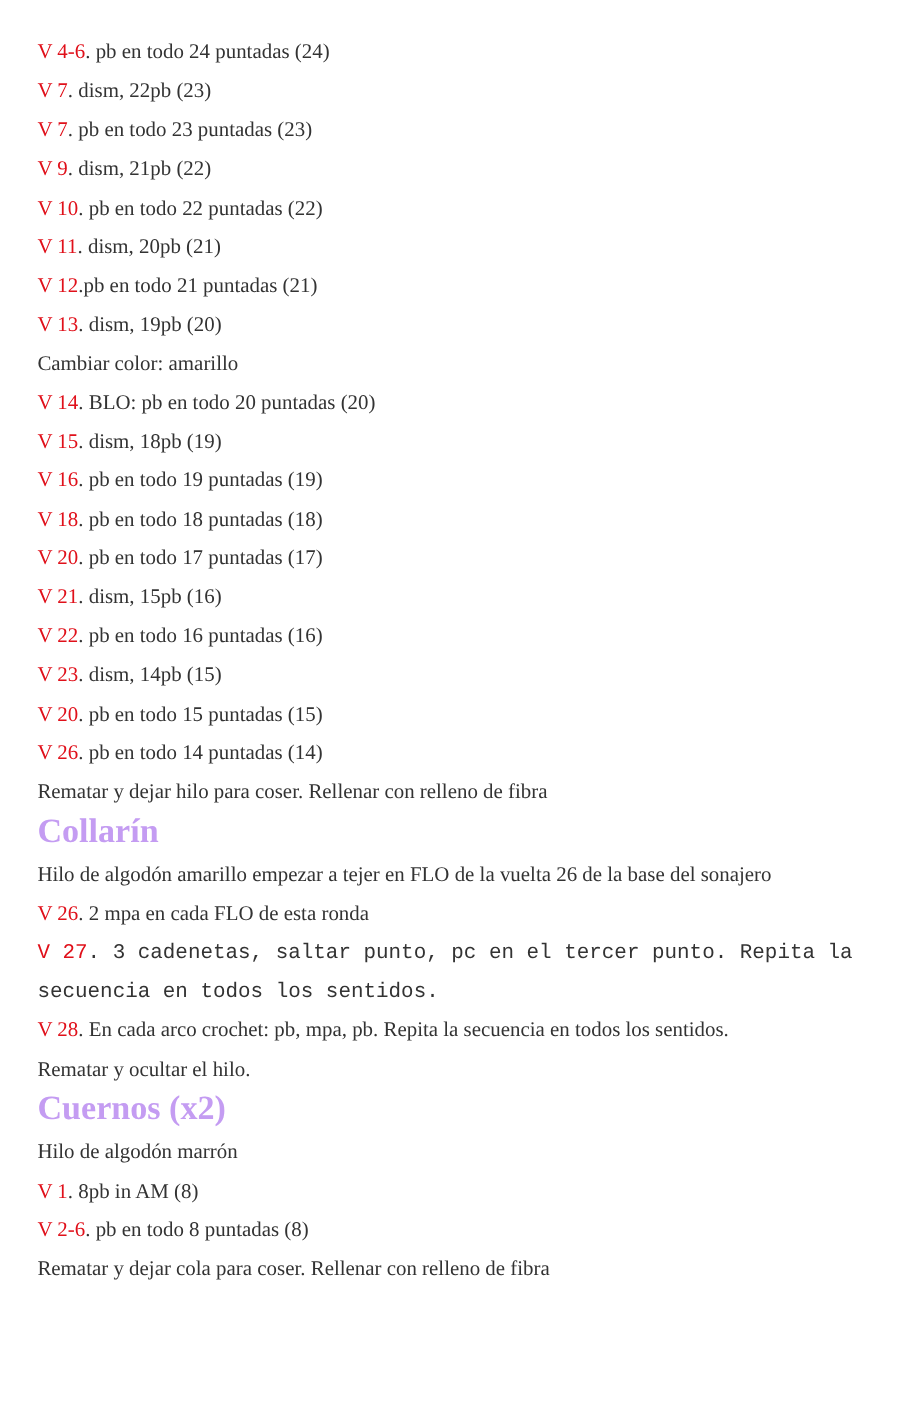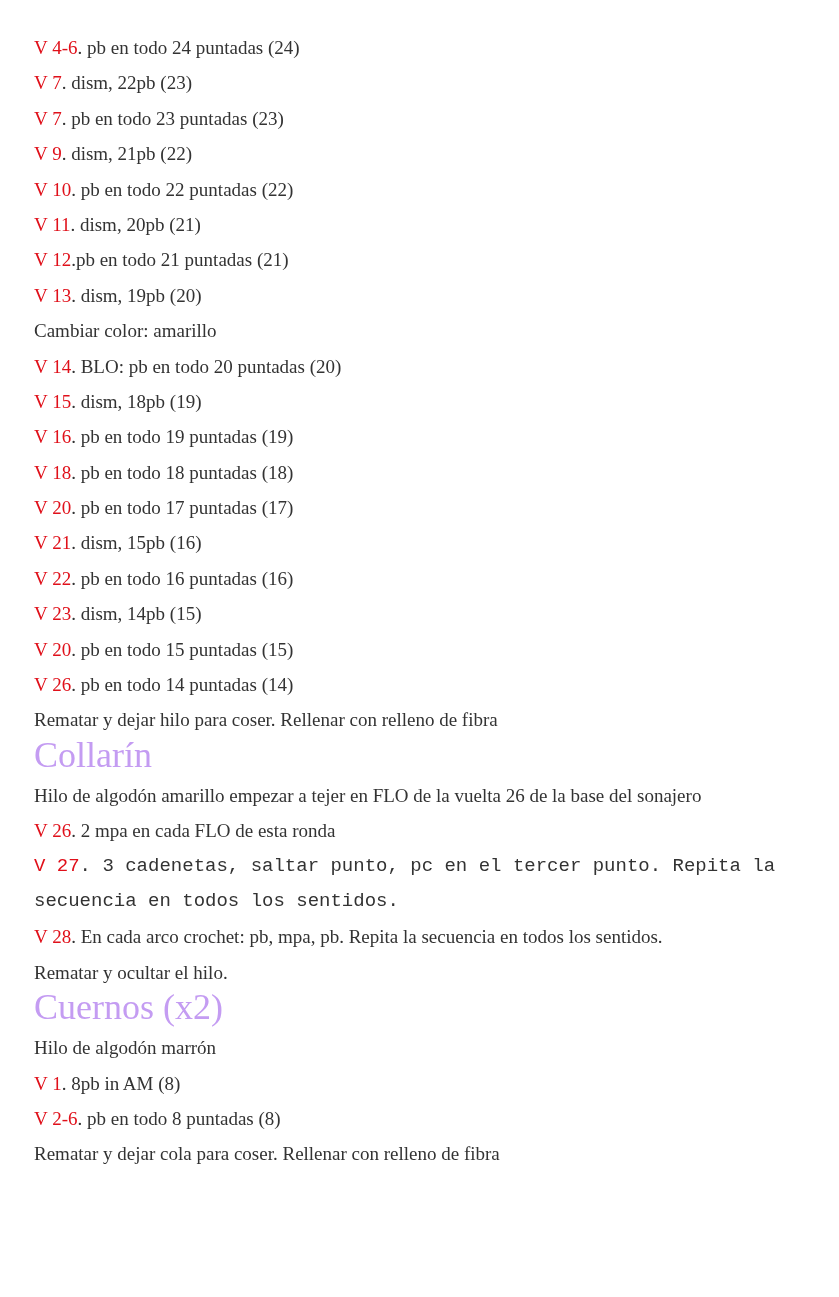--- a/index.html
+++ b/index.html
@@ -27,26 +27,26 @@
     .line.wrap {
       white-space: normal;
       height: auto;
       width: 780px;
       font-family: Liberation Mono, monospace;
     }
     .round {
       color: #e0101a;
     }
     .heading {
-      font-size: 36px;
+      font-size: 31px;
       line-height: 30px;
       height: 38px;
       color: #c49cf2;
       padding-top: 2px;
-      font-weight: normal;
+      font-weight: bold;
       margin: 0;
     }
   </style>
 </head>
 <body>
 
 <div id="doc">
 
   <div>
     <div class="line"><span class="round">V 4-6</span><span>. pb en todo 24 puntadas (24)</span></div>

